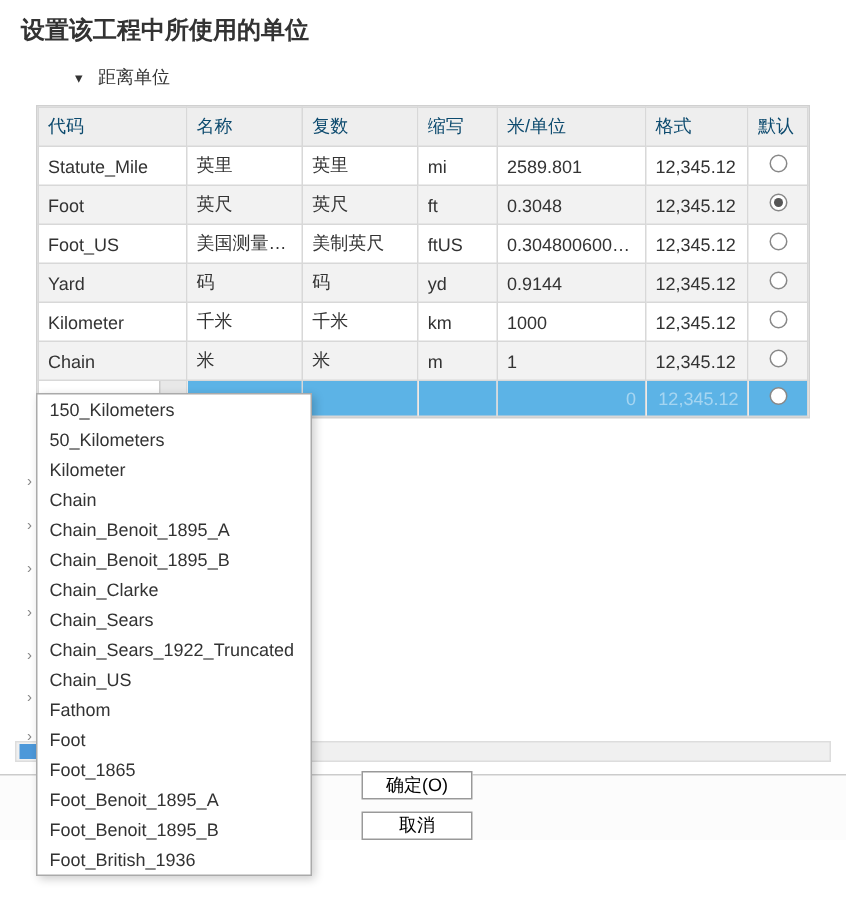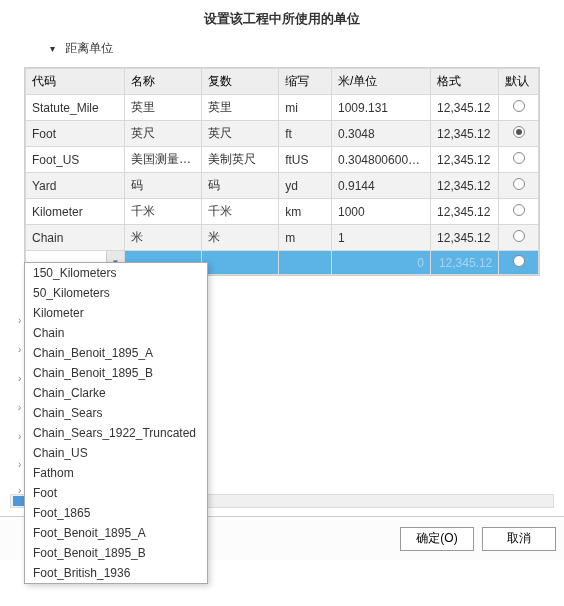--- a/index.html
+++ b/index.html
@@ -1,39 +1,39 @@
 <!DOCTYPE html>
 <html><head>
 <meta charset="utf-8">
 <style>
 * { box-sizing: border-box; margin: 0; padding: 0; }
 body { font-family: "Microsoft YaHei", Arial, sans-serif; font-size: 12px; color: #333; background: #fff; width: 564px; height: 606px; overflow: hidden; position: relative; }
-.header { padding: 10px 14px 8px; font-weight: bold; font-size: 13px; text-align: center; }
+.header { padding: 10px 14px 8px; font-weight: bold; font-size: 16px; }
 .section-title { padding: 4px 14px 10px; font-size: 12px; margin-left: 36px; }
 .section-title .arrow { display: inline-block; width: 8px; margin-right: 4px; font-size: 10px; }
 .table-wrap { margin: 0 24px 10px 24px; border: 1px solid #d0d0d0; }
 table { border-collapse: collapse; width: 100%; table-layout: fixed; }
 th, td { border: 1px solid #d8d8d8; padding: 4px 6px; text-align: left; height: 24px; font-weight: normal; overflow: hidden; text-overflow: ellipsis; white-space: nowrap; }
-th { background: #eeeeee; color: #000000; font-size: 12px; }
+th { background: #eeeeee; color: #0c4a6e; font-size: 12px; }
 tr.alt td { background: #f2f2f2; }
 .radio-cell { text-align: center; }
 .radio { display: inline-block; width: 12px; height: 12px; border: 1px solid #888; border-radius: 50%; background: #fff; position: relative; }
 .radio.selected::after { content: ""; position: absolute; width: 6px; height: 6px; background: #555; border-radius: 50%; left: 2px; top: 2px; }
 .new-row td { background: #5cb3e6; color: #fff; }
 .dropdown-cell { background: #fff !important; padding: 0 !important; }
 .dropdown-input { display: flex; width: 100%; height: 100%; }
 .dropdown-input .text { flex: 1; background: #fff; height: 22px; border: none; }
 .dropdown-input .btn { width: 18px; background: #e8e8e8; border-left: 1px solid #ccc; display: flex; align-items: center; justify-content: center; font-size: 8px; color: #666; }
 .new-row .dim { color: rgba(255,255,255,0.45); text-align: right; }
 .collapsed-list { position: absolute; left: 10px; top: 306px; width: 200px; }
 .collapsed-item { padding: 6px 8px; color: #555; }
 .collapsed-item .chev { display: inline-block; width: 12px; font-size: 10px; color: #888; }
 .hscroll { position: absolute; left: 10px; top: 494px; right: 10px; height: 14px; background: #f0f0f0; border: 1px solid #ddd; }
 .hscroll .thumb { position: absolute; left: 2px; top: 1px; width: 180px; height: 10px; background: #4d98d9; }
-.footer { position: absolute; left: 0; right: 0; top: 516px; height: 44px; border-top: 1px solid #ccc; display: flex; justify-content: flex-end; align-items: center; padding-right: 8px; gap: 8px; background: #fcfcfc; }
+.footer { position: absolute; left: 0; right: 0; top: 516px; height: 44px; border-top: 1px solid #ccc; display: flex; justify-content: flex-end; align-items: center; padding-right: 8px; gap: 8px; background: #fcfcfc; flex-direction: column; }
 .footer button { min-width: 74px; height: 24px; background: #fff; border: 1px solid #999; font-size: 12px; cursor: pointer; }
 .dropdown-list { position: absolute; left: 24px; top: 262px; width: 184px; max-height: 340px; background: #fff; border: 1px solid #aaa; box-shadow: 2px 2px 6px rgba(0,0,0,0.2); overflow-y: scroll; z-index: 100; }
 .dropdown-list .item { padding: 3px 8px; font-size: 12px; cursor: pointer; white-space: nowrap; }
 .dropdown-list::-webkit-scrollbar { width: 16px; }
 .dropdown-list::-webkit-scrollbar-track { background: #f0f0f0; }
 .dropdown-list::-webkit-scrollbar-thumb { background: #c0c0c0; border: 1px solid #a8a8a8; }
 </style>
 </head>
 <body>
 
@@ -55,21 +55,21 @@
         <th style="width:62px">格式</th>
         <th style="width:36px">默认</th>
       </tr>
     </thead>
     <tbody id="tbody">
         <tr>
           <td>Statute_Mile</td>
           <td>英里</td>
           <td>英里</td>
           <td>mi</td>
-          <td>1009.131</td>
+          <td>2589.801</td>
           <td>12,345.12</td>
           <td class="radio-cell"><span class="radio"></span></td>
         </tr>
         <tr class="alt">
           <td>Foot</td>
           <td>英尺</td>
           <td>英尺</td>
           <td>ft</td>
           <td>0.3048</td>
           <td>12,345.12</td>

